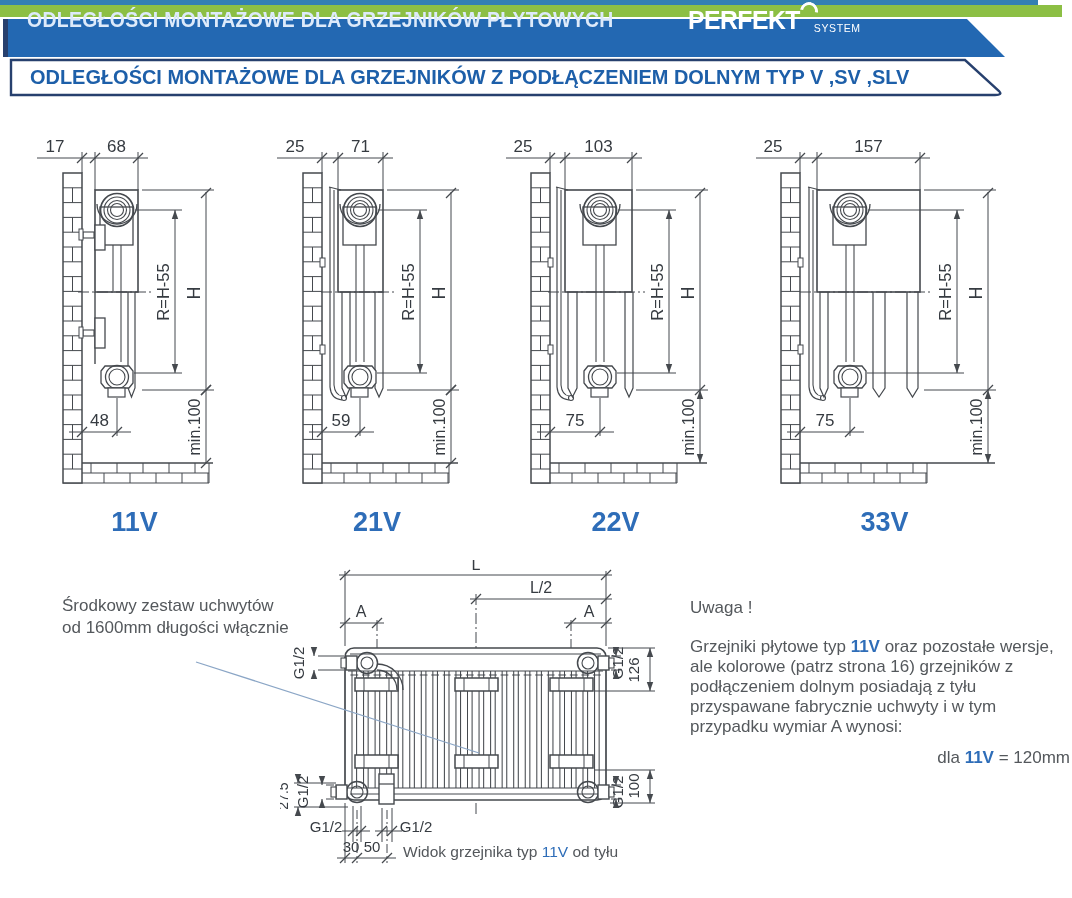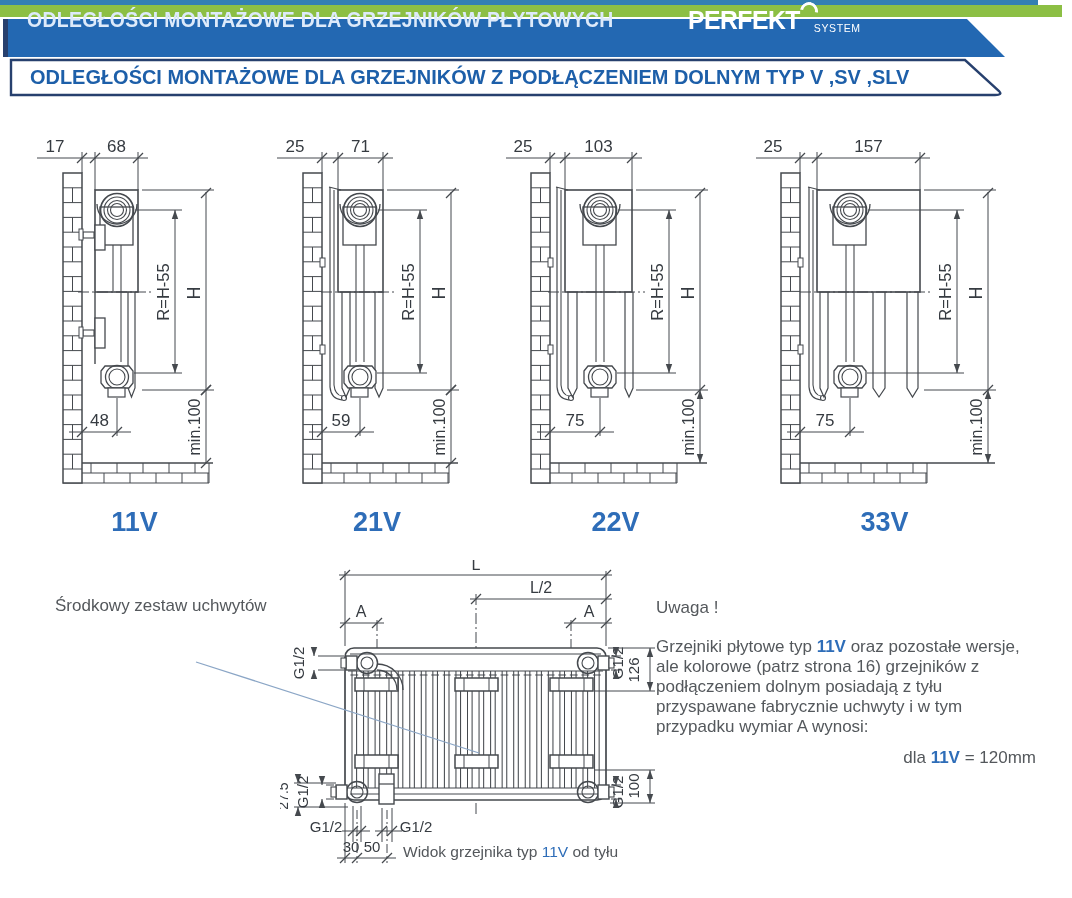--- a/index.html
+++ b/index.html
@@ -23,22 +23,22 @@
   
   .subbanner-svg{position:absolute;left:3px;top:58px;}
   .banner-sub-text{position:absolute;left:30px;top:65px;color:#1d5fa9;font-size:21px;font-weight:bold;
     white-space:nowrap;transform:scaleX(0.95);transform-origin:left center;}
   
   svg text{font-family:"Liberation Sans", sans-serif;}
   .sidesvg{position:absolute;top:140px;}
   .rearsvg{position:absolute;left:280px;top:560px;}
   .overlay{position:absolute;left:0;top:0;pointer-events:none;}
   
-  .note-left{position:absolute;left:55px;top:595px;color:#54585c;font-size:17px;line-height:21.5px;}
-  .note-right{position:absolute;left:656px;top:598px;width:380px;color:#54585c;font-size:17px;}
+  .note-left{position:absolute;left:62px;top:595px;color:#54585c;font-size:17px;line-height:21.5px;}
+  .note-right{position:absolute;left:690px;top:598px;width:380px;color:#54585c;font-size:17px;}
   .note-heading{margin-bottom:19px;}
   .note-para{line-height:20px;}
   .note-rule{margin-top:10px;line-height:22px;text-align:right;}
   .accent{color:#2e6db8;font-weight:bold;}
 </style>
 </head>
 <body>
 
 <div class="page">
 
@@ -472,20 +472,21 @@
         <line x1="233" y1="250" x2="233" y2="323" stroke="#45494e" stroke-width="1"></line>
         <polygon points="233,250 229.8,259 236.2,259" fill="#45494e"></polygon>
         <polygon points="233,323 229.8,314 236.2,314" fill="#45494e"></polygon>
         <text x="227" y="287" font-size="16" text-anchor="middle" fill="#363b41" transform="rotate(-90 227 287)">min.100</text>
         <text x="129.5" y="391" font-size="27" text-anchor="middle" fill="#2e6db8" font-weight="bold">33V</text>
       </g>
     </svg>
 
   <div class="note-left">
     <div>Środkowy zestaw uchwytów</div>
+    <div>od 1600mm długości włącznie</div>
   </div>
 
   <svg id="svg-rear" class="rearsvg" width="400" height="312">
       <g>
         <line x1="65" y1="86" x2="65" y2="11" stroke="#45494e" stroke-width="1"></line>
         <line x1="326" y1="86" x2="326" y2="11" stroke="#45494e" stroke-width="1"></line>
         <line x1="196" y1="34" x2="196" y2="254" stroke="#45494e" stroke-width="1" stroke-dasharray="11 3 2 3"></line>
         <line x1="97" y1="60" x2="97" y2="212" stroke="#45494e" stroke-width="1" stroke-dasharray="11 3 2 3"></line>
         <line x1="291" y1="60" x2="291" y2="212" stroke="#45494e" stroke-width="1" stroke-dasharray="11 3 2 3"></line>
         <line x1="59" y1="15" x2="332" y2="15" stroke="#45494e" stroke-width="1"></line>

